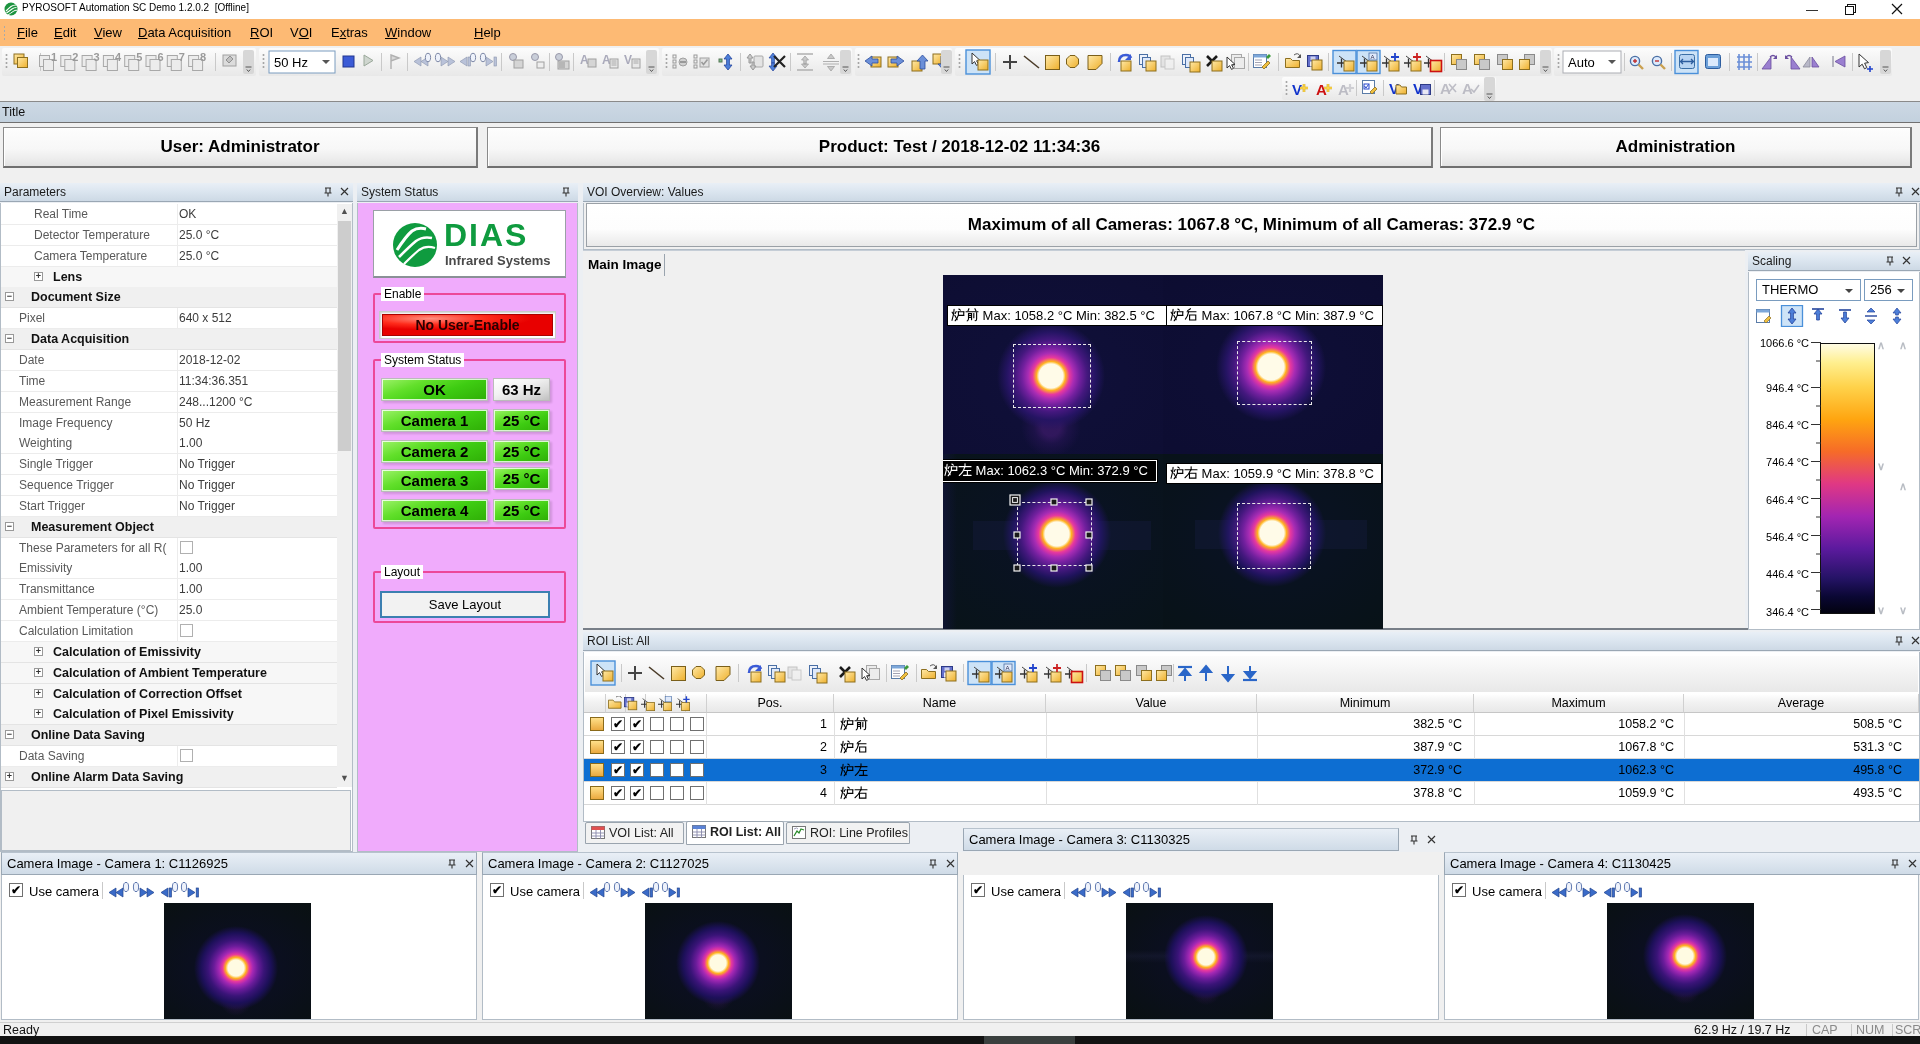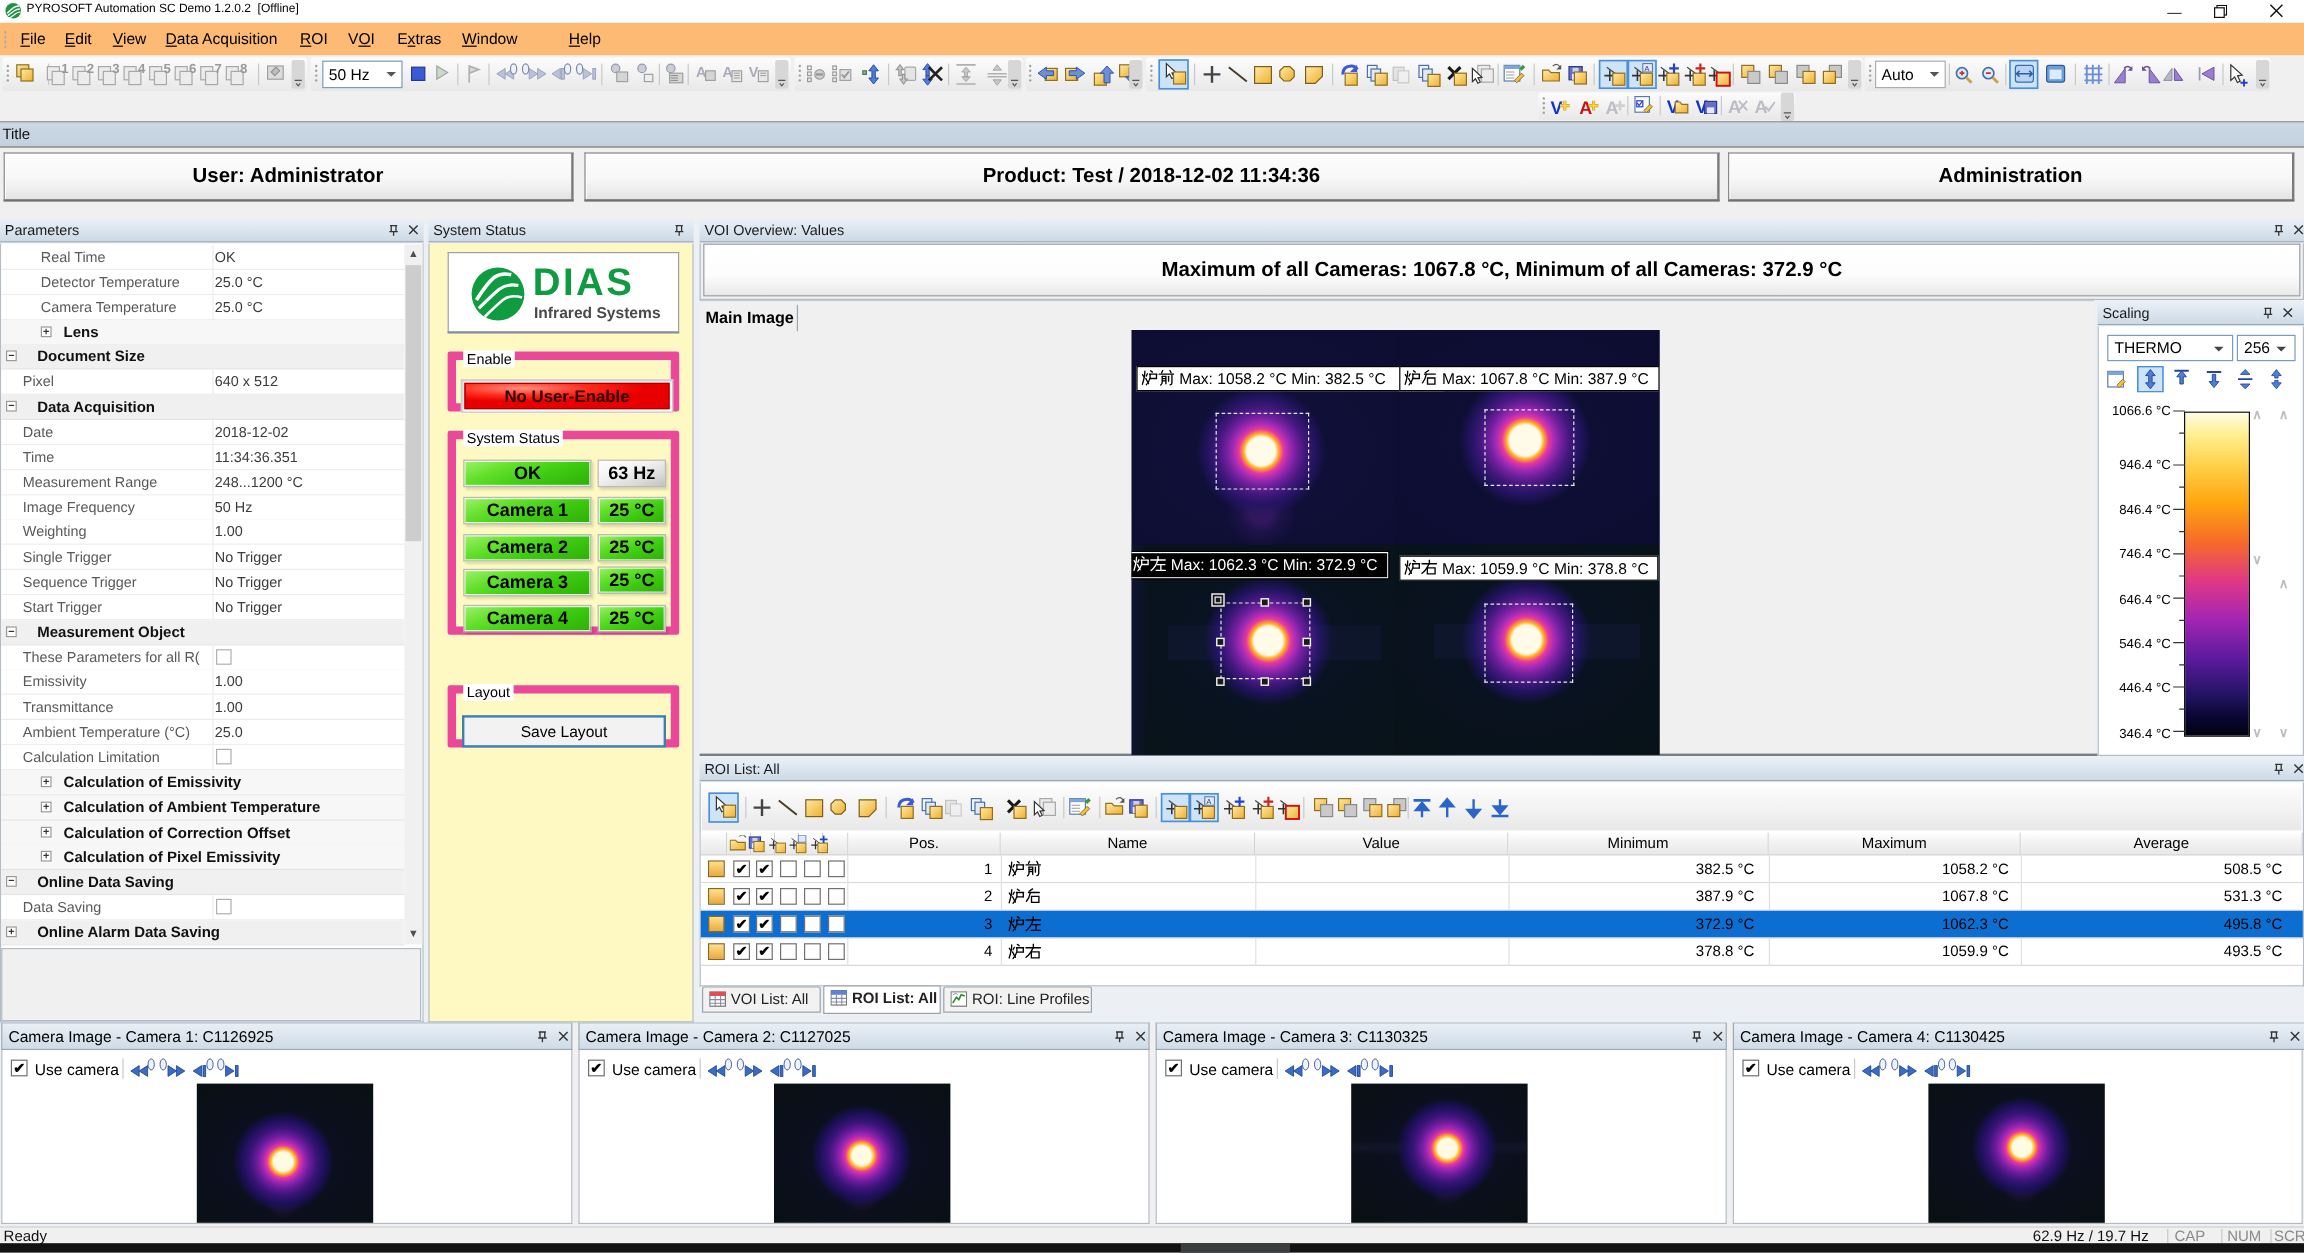--- a/index.html
+++ b/index.html
@@ -1,18 +1,18 @@
 <!DOCTYPE html>
 <html><head><meta charset="utf-8"><style>
 *{margin:0;padding:0;box-sizing:border-box}
 html,body{width:1920px;height:1044px;overflow:hidden}
 body{font-family:"Liberation Sans",sans-serif;background:#f0f0f0;position:relative;font-size:12px;color:#000}
 .abs{position:absolute}
 .hdr{position:absolute;height:19px;background:linear-gradient(180deg,#e9eff6 0%,#dce6f0 45%,#cdd9e5 100%);border-bottom:1px solid #9aa7b4;font-size:12px;line-height:18px;padding-left:4px;color:#1a1a1a}
-.gbx{position:absolute;border:7px solid #ec4899;border-radius:2px}
+.gbx{position:absolute;border:2px solid #ec4899;border-radius:2px}
 .gbx>span{position:absolute;top:-8px;left:6px;background:#fff;padding:0 3px;font-size:12px}
 .gbtn{position:absolute;border:1px solid #bbb;background:linear-gradient(160deg,#9ef26a 0%,#63e02b 30%,#3ecc12 60%,#2fae06 100%);box-shadow:inset 0 0 0 1px #ffffffcc, 2px 2px 2px #00000022;font-weight:bold;font-size:15px;text-align:center;color:#000}
 .graybtn{position:absolute;border:1px solid #bbb;background:linear-gradient(160deg,#ffffff 0%,#f2f2f2 40%,#d9d9d9 75%,#c0c0c0 100%);box-shadow:2px 2px 2px #00000022;font-weight:bold;font-size:15px;text-align:center;color:#000}
 .hbtn{position:absolute;top:127px;height:41px;border:1px solid #8a8a8a;border-bottom:2px solid #6f6f6f;border-right:2px solid #7a7a7a;background:linear-gradient(180deg,#fdfdfd 0%,#f7f7f7 55%,#ededed 80%,#e2e2e2 100%);box-shadow:inset 0 1px 0 #fff,inset 1px 0 0 #fff;font-weight:bold;font-size:17px;text-align:center;line-height:38px}
 .prow{position:absolute;width:337px;height:21px;border-bottom:1px solid #ececec;background:#fff;font-size:12px;line-height:20px;color:#595959}
 .prow .vl{position:absolute;left:178px;top:0;color:#3c3c3c}
 .pcat{position:absolute;width:337px;height:21px;background:#f0f0f0;border-bottom:1px solid #e4e4e4;font-weight:bold;font-size:12.5px;line-height:20px;color:#111}
 .pm{position:absolute;top:5px;width:9px;height:9px;border:1px solid #999;background:#fff;font-size:9px;line-height:7px;text-align:center;color:#333}
 .cb{position:absolute;width:13px;height:13px;border:1px solid #b0b0b0;background:#fff}
 .chk{position:absolute;width:14px;height:14px;border:1px solid #707070;background:#fff;color:#000;font-size:12px;line-height:13px;text-align:center;font-weight:bold}
@@ -668,21 +668,21 @@
  <div class="abs" style="left:0;top:567px;width:15px;height:16px;color:#505050;font-size:9px;text-align:center;line-height:15px">▼</div>
 </div>
 
 <div class="abs" style="left:1px;top:790px;width:350px;height:61px;background:#f0f0f0;border:1px solid #b2bcc6"></div>
 
 <div class="hdr" style="left:357px;top:183px;width:221px">System Status
  <svg class="abs" style="left:203px;top:3px" width="12" height="12">
       <path d="M3,2 h6 M4,2 v5 M8,2 v5 M2.5,7 h7 M6,7 v3.5" stroke="#333" stroke-width="1.1" fill="none"></path>
     </svg>
 </div>
-<div class="abs" style="left:357px;top:203px;width:221px;height:649px;background:#fef9c3;border:1px solid #b2bcc6;border-top:none">
+<div class="abs" style="left:357px;top:203px;width:221px;height:649px;background:#f0abfc;border:1px solid #b2bcc6;border-top:none">
 
  <div class="abs" style="left:15px;top:7px;width:193px;height:68px;background:#fff;border:1px solid #9aa0a6;border-bottom:2px solid #8a9096">
   <svg class="abs" style="left:18px;top:11px" width="46" height="46" viewBox="0 0 46 46">
    <circle cx="23" cy="23" r="22" fill="#0f9b3f"></circle>
    <path d="M5,28 Q14,14 20,9 Q26,5 34,7" stroke="#fff" stroke-width="3" fill="none"></path>
    <path d="M7,35 Q18,24 24,19 Q31,14 40,16" stroke="#fff" stroke-width="2.6" fill="none"></path>
    <path d="M12,42 Q21,33 27,28 Q34,23 43,26" stroke="#fff" stroke-width="2.2" fill="none"></path>
   </svg>
   <span class="abs" style="left:70px;top:6px;font-size:32px;font-weight:bold;color:#0f9b3f;letter-spacing:2px">DIAS</span>
   <span class="abs" style="left:71px;top:42px;font-size:13px;font-weight:bold;color:#4a4a4a">Infrared Systems</span>
@@ -1246,21 +1246,21 @@
         <ellipse cx="3" cy="6" rx="2.6" ry="4.6" fill="#eef2fb"></ellipse>
         <path d="M7,7 L14,11.5 7,16 Z"></path>
         <rect x="15.2" y="7" width="2.2" height="9"></rect>
       </g>
  </svg>
  <div class="thermal" style="left:162px;top:28px;width:147px;height:116px;background:
   radial-gradient(circle at 73px 60px,#fffbe2 0 8px,#ffb31f 10.5px,#e8389f 13.5px,#a428b4 17px,#6a1c9a 22px,#3a1478 28px,#1c1058 35px,rgba(10,14,32,0) 42px),
   radial-gradient(circle at 73px 92px,rgba(90,30,140,0.22) 0 7px,rgba(10,14,32,0) 16px),
   radial-gradient(ellipse 120% 110% at 73px 60px,#0c0e28 0%,#081206 100%)"></div>
 </div>
-<div class="camhdr" style="left:963px;top:852px;width:476px">Camera Image - Camera 3: C1130325
+<div class="camhdr" style="left:963px;top:828px;width:436px">Camera Image - Camera 3: C1130325
  <svg class="abs" style="left:444px;top:5px" width="12" height="12">
       <path d="M3,2 h6 M4,2 v5 M8,2 v5 M2.5,7 h7 M6,7 v3.5" stroke="#333" stroke-width="1.1" fill="none"></path>
     </svg>
  <svg class="abs" style="left:462px;top:5px" width="12" height="12">
       <path d="M2,2 L9,9 M9,2 L2,9" stroke="#333" stroke-width="1.2"></path>
     </svg>
 </div>
 <div class="abs" style="left:963px;top:875px;width:476px;height:145px;background:#fff;border:1px solid #b2bcc6;border-top:none">
  <div class="chk" style="left:7px;top:8px">✔</div>
     <span class="abs" style="left:27px;top:9px;font-size:13px">Use camera</span>

